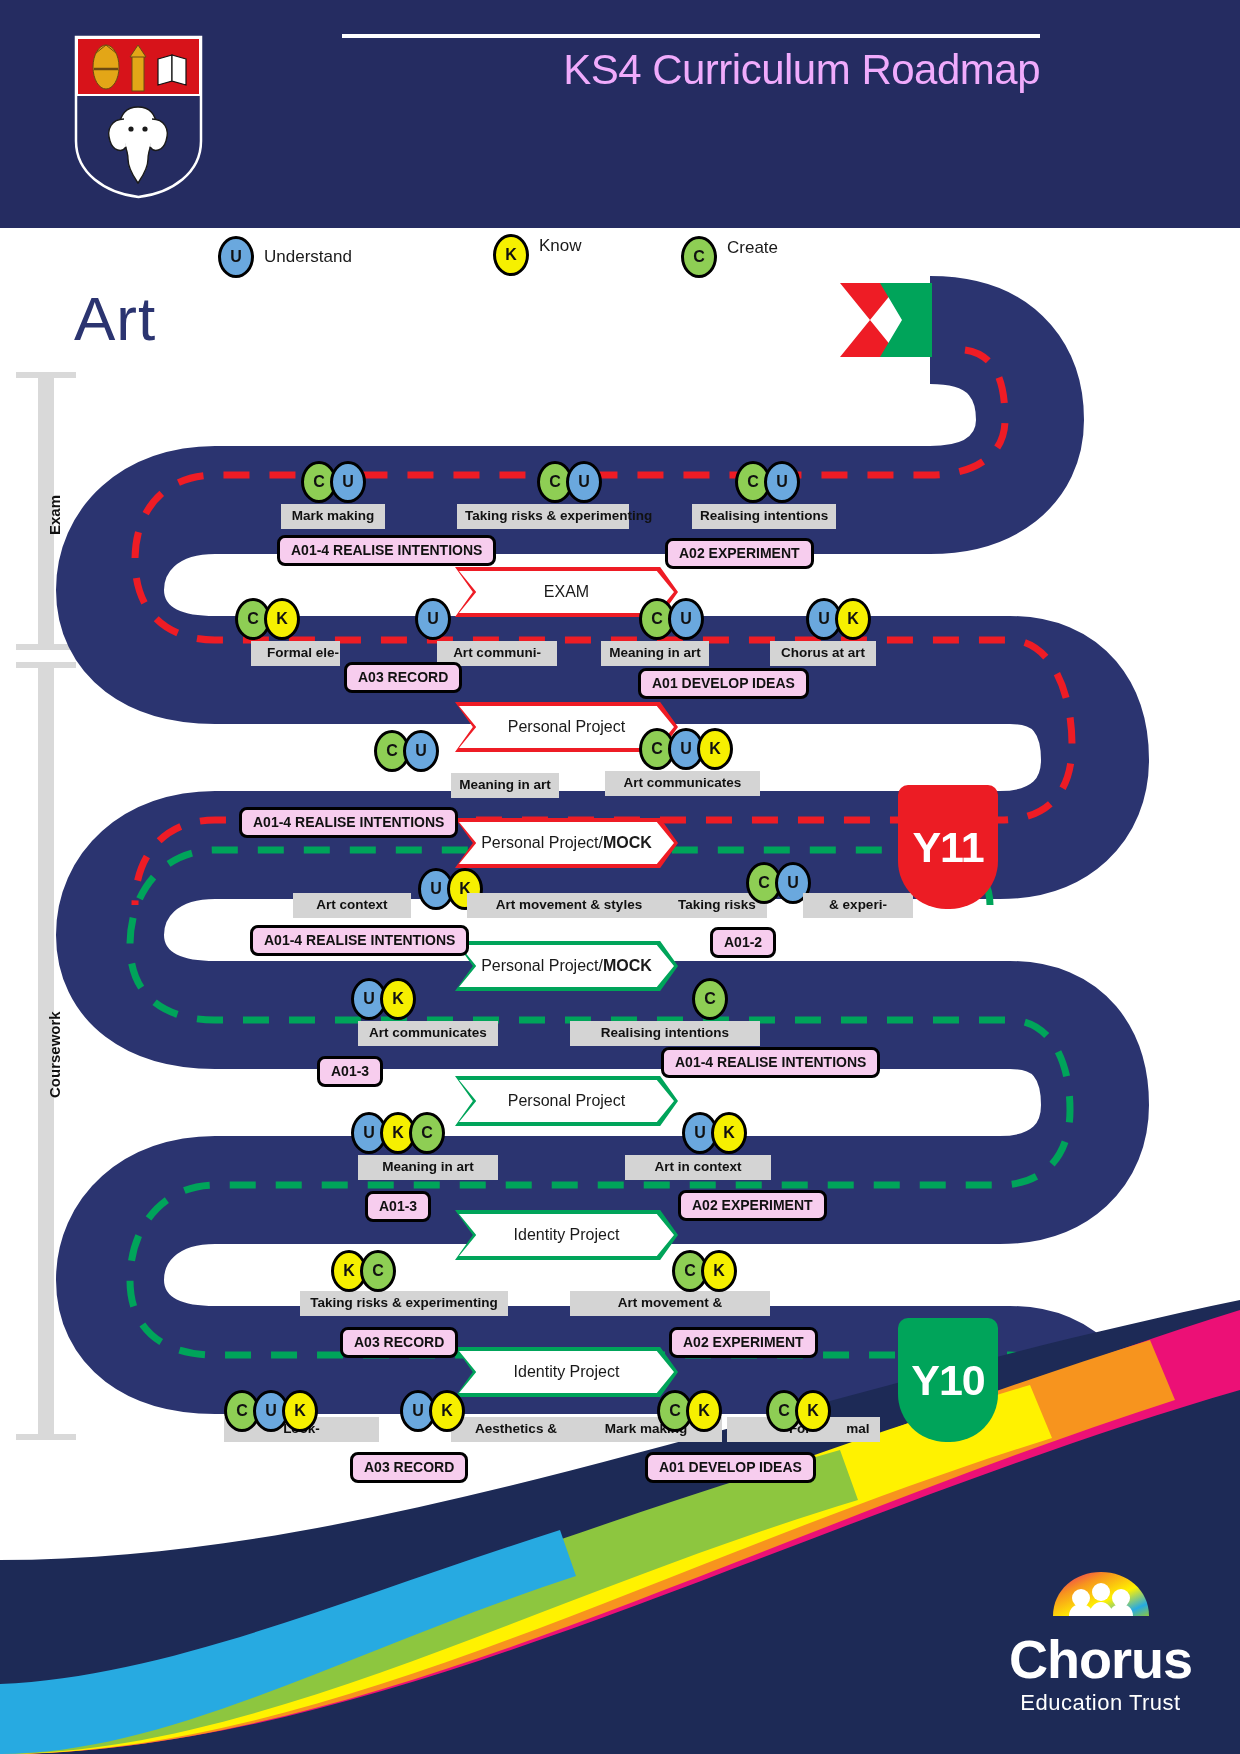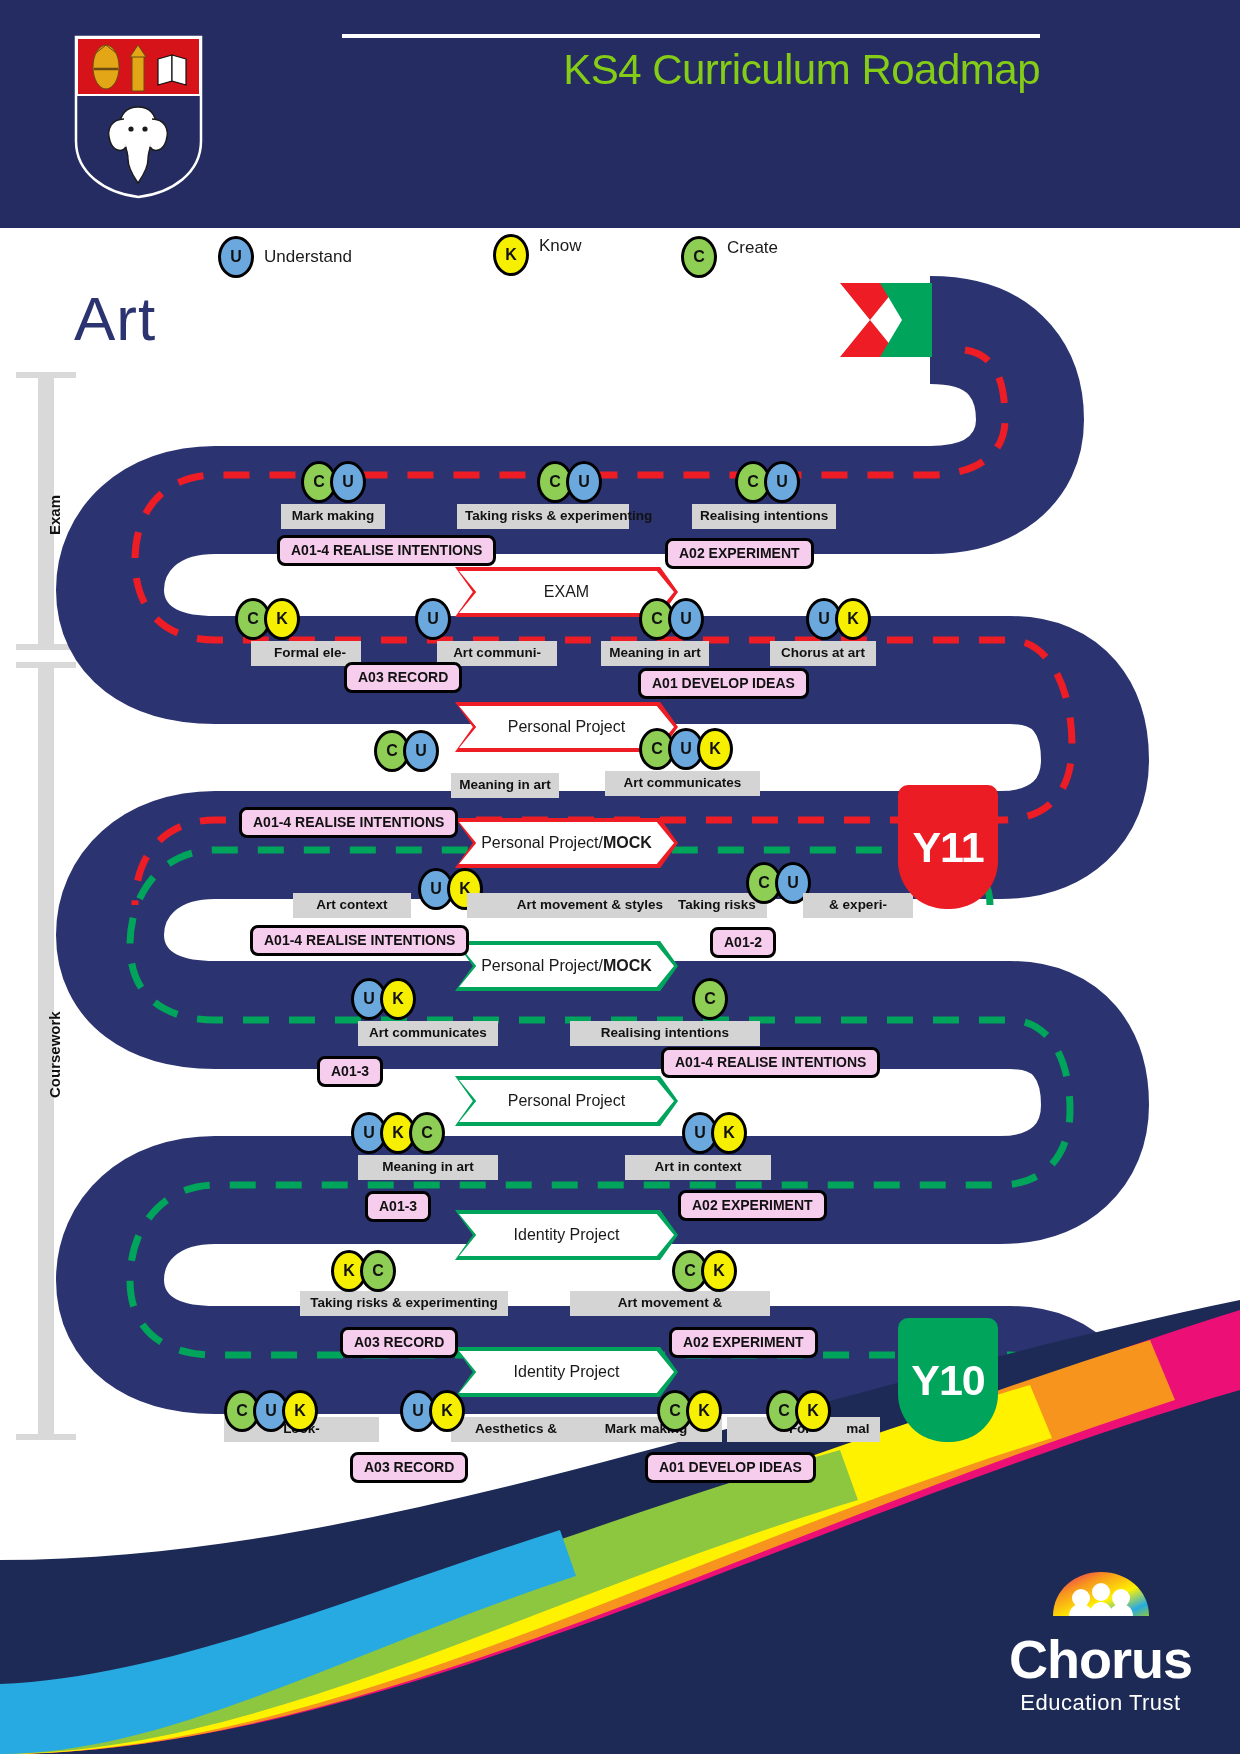--- a/index.html
+++ b/index.html
@@ -30,21 +30,21 @@
   }
   .school-name {
     font-size: 74px; color: #ffffff; font-weight: 400;
     letter-spacing: -1px; line-height: 1.05;
     font-family: "Liberation Sans", sans-serif;
   }
   .title-rule {
     height: 4px; background: #ffffff; margin: 6px 0 8px 12px;
   }
   .roadmap-sub {
-    font-size: 42px; color: #84cc16; font-weight: 400; letter-spacing: -0.5px;
+    font-size: 42px; color: #f0abfc; font-weight: 400; letter-spacing: -0.5px;
   }
 
   
   .legend { position: absolute; left: 0; top: 232px; width: 1240px; height: 54px; }
   .legend-item { position: absolute; display: flex; align-items: center; }
   .legend-item .lg-label {
     font-size: 17px; color: #1a1a1a; margin-left: 10px; white-space: nowrap;
   }
 
   .puck {
@@ -309,21 +309,21 @@
     <div class="grey-label" style="left: 457px; top: 504px; width: 172px;">Taking risks &amp; experimenting</div>
     <div class="puck-group" style="left: 537px; top: 461px;">
       <div class="puck c">C</div>
       <div class="puck u">U</div>
     </div>
     <div class="grey-label" style="left: 692px; top: 504px; width: 144px;">Realising intentions</div>
     <div class="puck-group" style="left: 735px; top: 461px;">
       <div class="puck c">C</div>
       <div class="puck u">U</div>
     </div>
-    <div class="grey-label" style="left: 251px; top: 641px; width: 110px; padding-left: 16px;">Formal ele-</div>
+    <div class="grey-label" style="left: 251px; top: 641px; width: 89px; padding-left: 16px;">Formal ele-</div>
     <div class="puck-group" style="left: 235px; top: 598px;">
       <div class="puck c">C</div>
       <div class="puck k">K</div>
     </div>
     <div class="grey-label" style="left: 437px; top: 641px; width: 120px;">Art communi-</div>
     <div class="puck-group" style="left: 415px; top: 598px;">
       <div class="puck u">U</div>
     </div>
     <div class="grey-label" style="left: 601px; top: 641px; width: 108px;">Meaning in art</div>
     <div class="puck-group" style="left: 639px; top: 598px;">
@@ -344,21 +344,21 @@
     <div class="puck-group" style="left: 639px; top: 728px;">
       <div class="puck c">C</div>
       <div class="puck u">U</div>
       <div class="puck k">K</div>
     </div>
     <div class="grey-label" style="left: 281px; top: 893px; width: 118px; margin-left: 12px;">Art context</div>
     <div class="puck-group" style="left: 418px; top: 868px;">
       <div class="puck u">U</div>
       <div class="puck k">K</div>
     </div>
-    <div class="grey-label" style="left: 467px; top: 893px; width: 204px; text-align: right;">Art movement &amp; styles</div>
+    <div class="grey-label" style="left: 467px; top: 893px; width: 204px;">Art movement &amp; styles</div>
     <div class="grey-label" style="left: 667px; top: 893px; width: 100px;">Taking risks</div>
     <div class="puck-group" style="left: 746px; top: 862px;">
       <div class="puck c">C</div>
       <div class="puck u">U</div>
     </div>
     <div class="grey-label" style="left: 803px; top: 893px; width: 110px;">&amp; experi-</div>
     <div class="grey-label" style="left: 358px; top: 1021px; width: 140px;">Art communicates</div>
     <div class="puck-group" style="left: 351px; top: 978px;">
       <div class="puck u">U</div>
       <div class="puck k">K</div>

